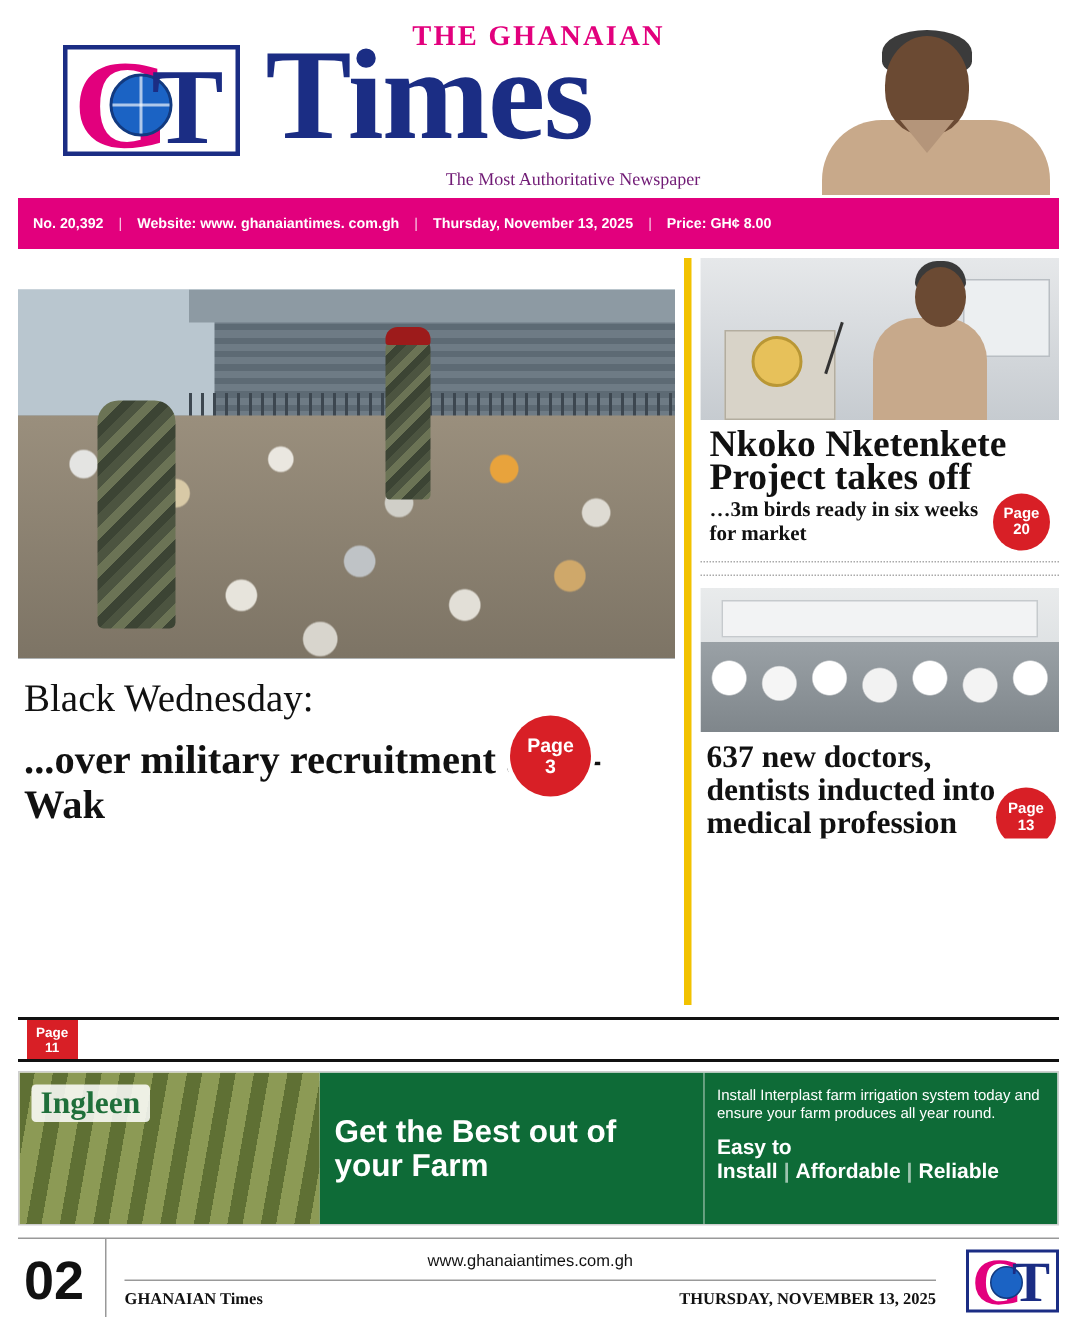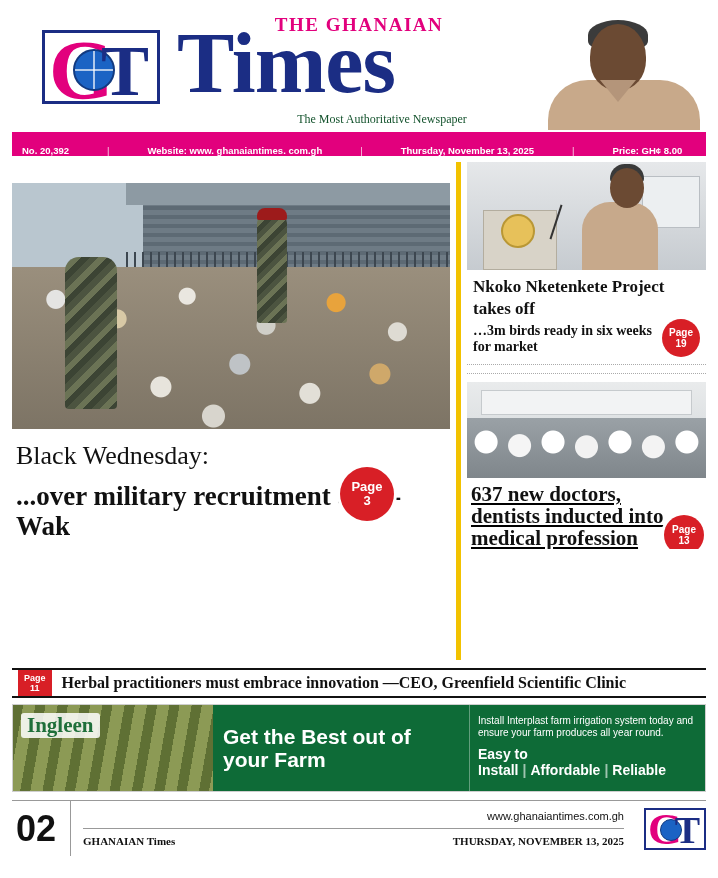--- a/index.html
+++ b/index.html
@@ -93,21 +93,21 @@
     line-height: 86px;
     color: #1b2d84;
     letter-spacing: -1px;
   }
   .mast-sub {
     position: absolute;
     left: 170px; top: 104px;
     width: 400px;
     text-align: center;
     font-size: 12px;
-    color: #14532d;
+    color: #701a75;
   }
   .portrait {
     position: absolute;
     right: 0; top: 10px;
     width: 164px; height: 112px;
     overflow: hidden;
   }
   .portrait .skin-head {
     position: absolute; left: 48px; top: 6px;
     width: 56px; height: 66px; border-radius: 50% 50% 45% 45%;
@@ -126,31 +126,30 @@
   }
   .portrait .collar {
     position: absolute; left: 58px; top: 62px;
     width: 36px; height: 22px;
     background: #b4957a;
     clip-path: polygon(0 0, 100% 0, 50% 100%);
   }
 
   
   .infobar {
-    height: 24px;
+    height: 34px;
     background: #e2007d;
     color: #ffffff;
     display: flex;
-    align-items: flex-end;
+    align-items: center;
     font-family: "Liberation Sans", sans-serif;
     font-size: 9.5px;
     font-weight: bold;
     padding: 0 10px;
     margin-top: 2px;
-    gap: 28px;
   }
   .infobar span { white-space: nowrap; }
   .infobar .sep { padding: 0 10px; opacity: .8; font-weight: normal; }
 
   
   .body-grid {
     display: flex;
     margin-top: 6px;
     height: 498px;
   }
@@ -278,21 +277,21 @@
   .c1-man-hair { position:absolute; left:60%; top:2px; width:34px; height:18px; border-radius:18px 18px 4px 4px; background:#3a3a3a; }
   .c1-man-body { position:absolute; left:48%; top:40px; width:76px; height:70px; background:#c7a98b; border-radius:28px 28px 0 0; }
   .c1-podium { position:absolute; left:16px; bottom:0; width:74px; height:60px; background:#d8d3c8; border:1px solid #b3ad9f;}
   .c1-seal { position:absolute; left:34px; bottom:22px; width:34px; height:34px; border-radius:50%; background:#e7c15a; border:2px solid #b99735;}
   .c1-mic { position:absolute; left:88px; bottom:30px; width:2px; height:36px; background:#333; transform:rotate(18deg); }
   .card1 .text { padding: 6px 6px 4px 6px; position: relative; }
   .card1 h3 {
     margin: 0;
     font-family: "Liberation Serif", serif;
     font-weight: bold;
-    font-size: 17px;
+    font-size: 25px;
     line-height: 22px;
     color: #111;
   }
   .card1 .deck {
     font-family: "Liberation Serif", serif;
     font-weight: bold;
     font-size: 14px;
     line-height: 16px;
     margin-top: 3px;
     color: #111;
@@ -320,21 +319,21 @@
     margin-top: 7px;
     background: #d81f26;
     color: #fff;
     font-family: "Liberation Sans", sans-serif;
     font-weight: bold;
     font-size: 10px;
     padding: 2px 8px;
     border-radius: 2px;
   }
 
-  .card3 { margin-top: 4px; text-decoration: underline; }
+  .card3 { margin-top: 4px; }
   .card3 .photo { height: 96px; position: relative; overflow: hidden; background: linear-gradient(#dfe4e7,#b9c0c6); }
   .c3-wall { position:absolute; inset:0; background: linear-gradient(#e9ebec,#cfd4d7); }
   .c3-banner { position:absolute; left:6%; top:8%; width:88%; height:26%; background:#f2f3f4; border:1px solid #c6cacd; }
   .c3-row {
     position:absolute; left:0; right:0; bottom:0; height:62%;
     background:
       radial-gradient(circle at 8% 40%, #ffffff 0 11px, rgba(0,0,0,0) 12px),
       radial-gradient(circle at 22% 46%, #f5f5f5 0 11px, rgba(0,0,0,0) 12px),
       radial-gradient(circle at 36% 40%, #ffffff 0 11px, rgba(0,0,0,0) 12px),
       radial-gradient(circle at 50% 48%, #f2f2f2 0 11px, rgba(0,0,0,0) 12px),
@@ -379,21 +378,21 @@
   .strip-text {
     font-family: "Liberation Serif", serif;
     font-weight: bold;
     font-size: 16px;
     color: #111;
   }
 
   
   .advert {
     margin-top: 6px;
-    height: 88px;
+    height: 103px;
     display: flex;
     border: 1px solid #cfcfcf;
     overflow: hidden;
     justify-content: center;
   }
   .ad-photo {
     width: 200px;
     position: relative;
     background: linear-gradient(#a9b57a, #7d8a4b);
     overflow: hidden;
@@ -489,21 +488,21 @@
   }
   .footer-mid {
     flex: 1;
     padding: 0 12px;
     align-self: stretch;
     display: flex;
     flex-direction: column;
     justify-content: center;
   }
   .footer-url {
-    text-align: right;
+    text-align: center;
     font-family: "Liberation Sans", sans-serif;
     font-size: 11px;
     color: #111;
     border-bottom: 1px solid #999;
     padding-bottom: 6px;
   }
   .footer-row {
     display: flex;
     justify-content: space-between;
     padding-top: 6px;
@@ -606,21 +605,21 @@
           <span class="c1-man-head"></span>
           <span class="c1-podium"></span>
           <span class="c1-seal"></span>
           <span class="c1-mic"></span>
         </div>
         <div class="text">
           <h3>Nkoko Nketenkete Project takes off</h3>
           <div class="deck">…3m birds ready in six weeks for market</div>
           <div class="page-flag f-c1">
             <span>Page</span>
-            <span>19</span>
+            <span>20</span>
           </div>
         </div>
       </div>
 
       <div class="rule-dotted"></div>
 
 
       <div class="rule-dotted"></div>
 
       <div class="card card3">
@@ -639,21 +638,20 @@
       </div>
 
     </div>
   </div>
 
   <div class="strip">
     <div class="strip-flag">
       <div>Page</div>
       <div>11</div>
     </div>
-    <div class="strip-text">Herbal practitioners must embrace innovation —CEO, Greenfield Scientific Clinic</div>
   </div>
 
   <div class="advert">
     <div class="ad-photo">
       <span class="ad-rows"></span>
       <span class="ad-logo">Ingleen</span>
     </div>
     <div class="ad-mid">
       <h4>Get the Best out of your Farm</h4>
     </div>

